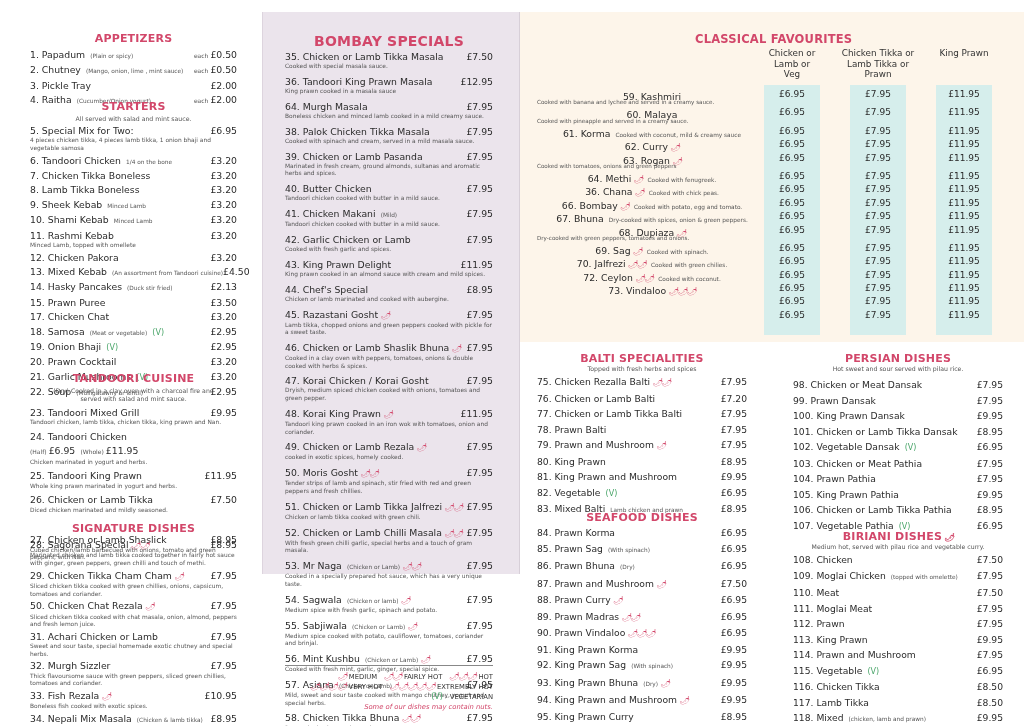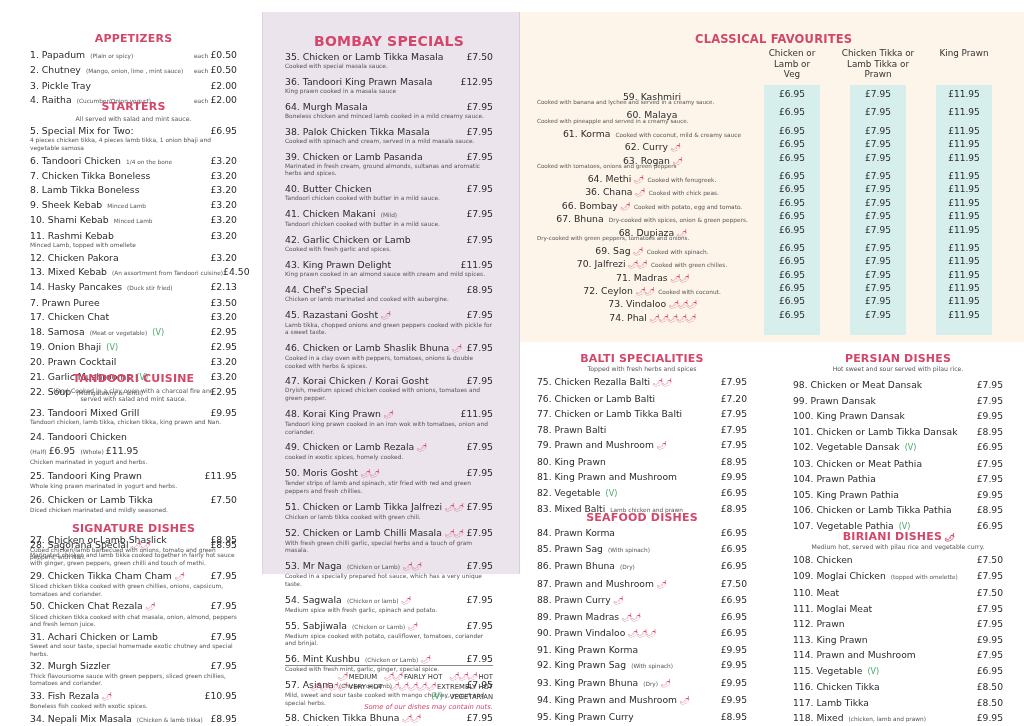--- a/index.html
+++ b/index.html
@@ -114,21 +114,21 @@
         </div>
         <div class="row">
           <span><span class="name">13. Mixed Kebab</span> <span class="note">(An assortment from Tandoori cuisine)</span></span>
           <span class="price">£4.50</span>
         </div>
         <div class="row">
           <span><span class="name">14. Hasky Pancakes</span> <span class="note">(Duck stir fried)</span></span>
           <span class="price">£2.13</span>
         </div>
         <div class="row">
-          <span><span class="name">7. Prawn Puree</span></span>
+          <span><span class="name">15. Prawn Puree</span></span>
           <span class="price">£3.50</span>
         </div>
         <div class="row">
           <span><span class="name">17. Chicken Chat</span></span>
           <span class="price">£3.20</span>
         </div>
         <div class="row">
           <span><span class="name">18. Samosa</span> <span class="note">(Meat or vegetable)</span> <span class="veg">(V)</span></span>
           <span class="price">£2.95</span>
         </div>
@@ -401,24 +401,22 @@
         <div class="cf-row"><span class="name">63. Rogan</span><span class="chili">🌶</span></div>
         <div class="cf-desc">Cooked with tomatoes, onions and green peppers</div>
         <div class="cf-row"><span class="name">64. Methi</span><span class="chili">🌶</span> <span class="note">Cooked with fenugreek.</span></div>
         <div class="cf-row"><span class="name">36. Chana</span><span class="chili">🌶</span> <span class="note">Cooked with chick peas.</span></div>
         <div class="cf-row"><span class="name">66. Bombay</span><span class="chili">🌶</span> <span class="note">Cooked with potato, egg and tomato.</span></div>
         <div class="cf-row"><span class="name">67. Bhuna</span> <span class="note">Dry-cooked with spices, onion &amp; green peppers.</span></div>
         <div class="cf-row"><span class="name">68. Dupiaza</span><span class="chili">🌶</span></div>
         <div class="cf-desc">Dry-cooked with green peppers, tomatoes and onions.</div>
         <div class="cf-row"><span class="name">69. Sag</span><span class="chili">🌶</span> <span class="note">Cooked with spinach.</span></div>
         <div class="cf-row"><span class="name">70. Jalfrezi</span><span class="chili">🌶🌶</span> <span class="note">Cooked with green chilies.</span></div>
-        <div class="cf-row"><span class="name">71. Madras</span><span class="chili">🌶🌶</span></div>
         <div class="cf-row"><span class="name">72. Ceylon</span><span class="chili">🌶🌶</span> <span class="note">Cooked with coconut.</span></div>
         <div class="cf-row"><span class="name">73. Vindaloo</span><span class="chili">🌶🌶🌶</span></div>
-        <div class="cf-row"><span class="name">74. Phal</span><span class="chili">🌶🌶🌶🌶🌶</span></div>
       </div>
   <div class="cf-prices" style="left: 242px;">
         <div>£6.95</div>
         <div style="height: 5px;"></div>
         <div>£6.95</div>
         <div style="height: 5px;"></div>
         <div>£6.95</div>
         <div>£6.95</div>
         <div>£6.95</div>
         <div style="height: 5px;"></div>

